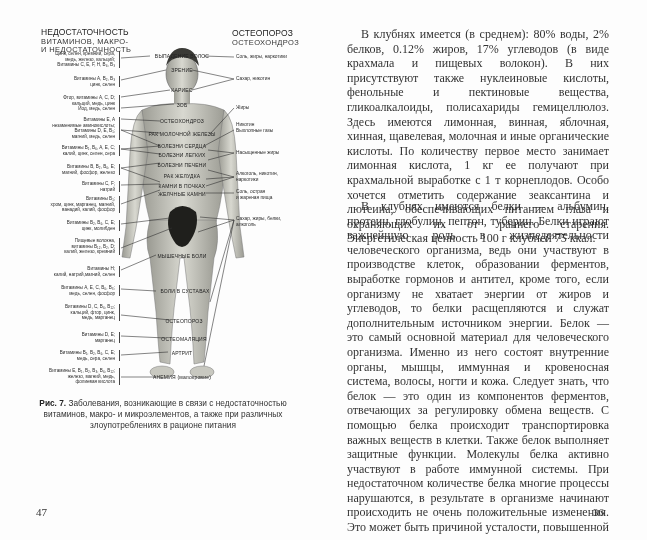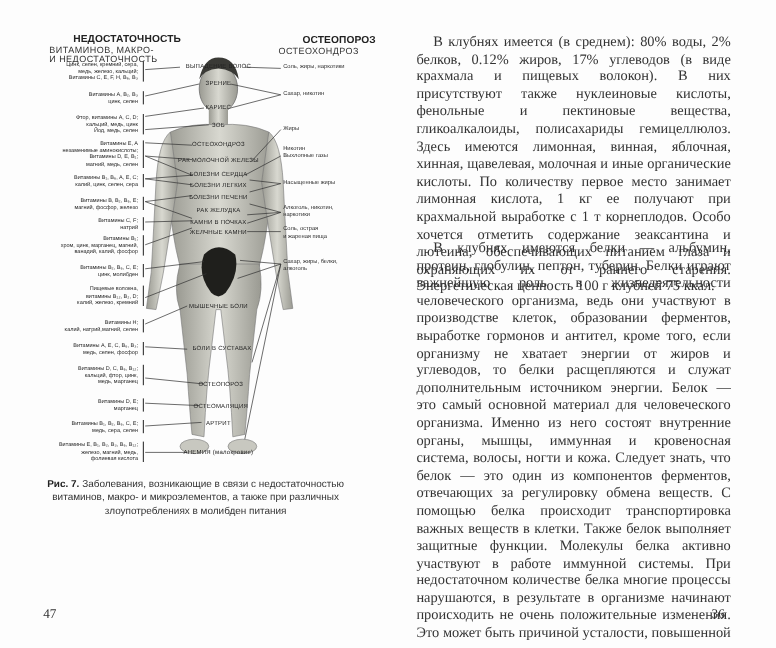--- a/index.html
+++ b/index.html
@@ -7,21 +7,21 @@
     width: 647px; height: 540px; background: #fdfdfd; position: relative; overflow: hidden;
     font-family: "Liberation Serif", "DejaVu Serif", serif; color: #2a2a2a;
   }
   .page { position: absolute; top: 0; height: 540px; }
   .page-left { left: 0; width: 323px; }
   .page-right { left: 323px; width: 324px; }
 
   
   .figure { position: absolute; left: 10px; top: 22px; width: 300px; height: 370px; }
   .fig-head { position: absolute; font-family: "Liberation Sans", "DejaVu Sans", sans-serif; line-height: 1.15; }
-  .fig-head .t1 { font-weight: bold; font-size: 8.5px; letter-spacing: 0.1px; color: #222; margin-left: 20px; }
+  .fig-head .t1 { font-weight: normal; font-size: 8.5px; letter-spacing: 0.1px; color: #222; }
   .fig-head .t2 { font-size: 7.5px; color: #333; letter-spacing: 0.4px; }
   .fig-head.left { left: 31px; top: 6px; }
   .fig-head.right { left: 222px; top: 7px; }
 
   .lbl-left {
     position: absolute; right: 190px; text-align: right;
     font-family: "Liberation Sans", "DejaVu Sans", sans-serif; font-size: 4.6px; line-height: 1.25; color: #2c2c2c;
     padding-right: 4px; border-right: 0.8px solid #444; white-space: nowrap;
   }
   .lbl-right {
@@ -254,21 +254,21 @@
       <div>Соль, острая</div>
       <div>и жареная пища</div>
     </div>
     <div class="lbl-right" style="top:194px">
       <div>Сахар, жиры, белки,</div>
       <div>алкоголь</div>
     </div>
   </div>
 
   <div class="caption">
-    <b>Рис. 7.</b><span> Заболевания, возникающие в связи с недостаточностью витаминов, макро- и микроэлементов, а также при различных злоупотреблениях в молибден питания</span>
+    <b>Рис. 7.</b><span> Заболевания, возникающие в связи с недостаточностью витаминов, макро- и микроэлементов, а также при различных злоупотреблениях в рационе питания</span>
   </div>
 
   <div class="pagenum pn-left">47</div>
 </div>
 
 <div class="page page-right">
   <div class="para indent right-text1">В клубнях имеется (в среднем): 80% воды, 2% белков, 0.12% жиров, 17% углеводов (в виде крахмала и пищевых волокон). В них присутствуют также нуклеиновые кислоты, фенольные и пектиновые вещества, гликоалкалоиды, полисахариды гемицеллюлоз. Здесь имеются лимонная, винная, яблочная, хинная, щавелевая, молочная и иные органические кислоты. По количеству первое место занимает лимонная кислота, 1 кг ее получают при крахмальной выработке с 1 т корнеплодов. Особо хочется отметить содержание зеаксантина и лютеина, обеспечивающих питанием глаза и охраняющих их от раннего старения. Энергетическая ценность 100 г клубней 75 ккал.</div>
   <div class="para indent right-text2">В клубнях имеются белки — альбумин, протеин, глобулин, пептон, туберин. Белки играют важнейшую роль в жизнедеятельности человеческого организма, ведь они участвуют в производстве клеток, образовании ферментов, выработке гормонов и антител, кроме того, если организму не хватает энергии от жиров и углеводов, то белки расщепляются и служат дополнительным источником энергии. Белок — это самый основной материал для человеческого организма. Именно из него состоят внутренние органы, мышцы, иммунная и кровеносная система, волосы, ногти и кожа. Следует знать, что белок — это один из компонентов ферментов, отвечающих за регулировку обмена веществ. С помощью белка происходит транспортировка важных веществ в клетки. Также белок выполняет защитные функции. Молекулы белка активно участвуют в работе иммунной системы. При недостаточном количестве белка многие процессы нарушаются, в результате в организме начинают происходить не очень положительные изменения. Это может быть причиной усталости, повышенной утомляемости,</div>
   <div class="pagenum pn-right">36</div>
 </div>

